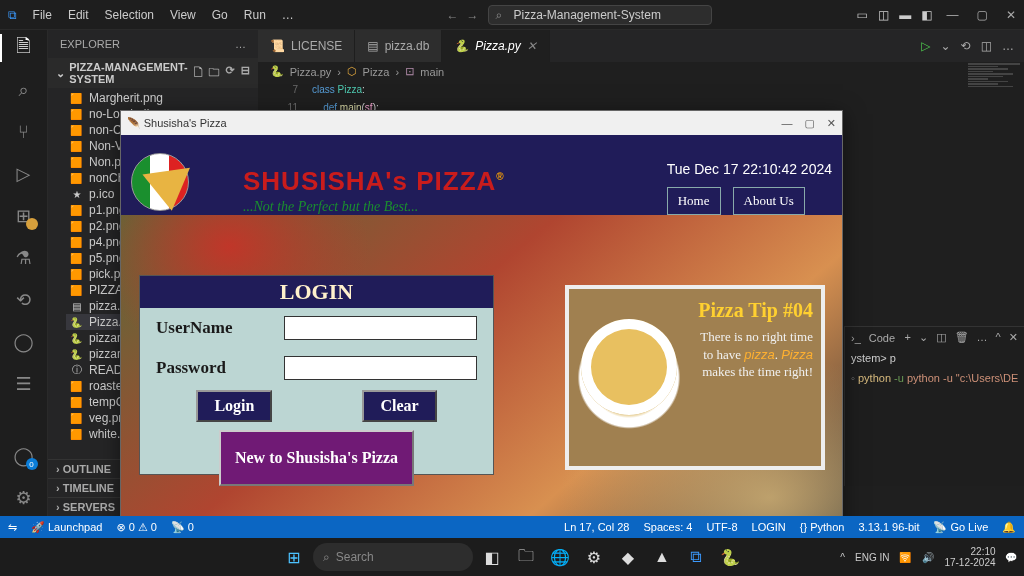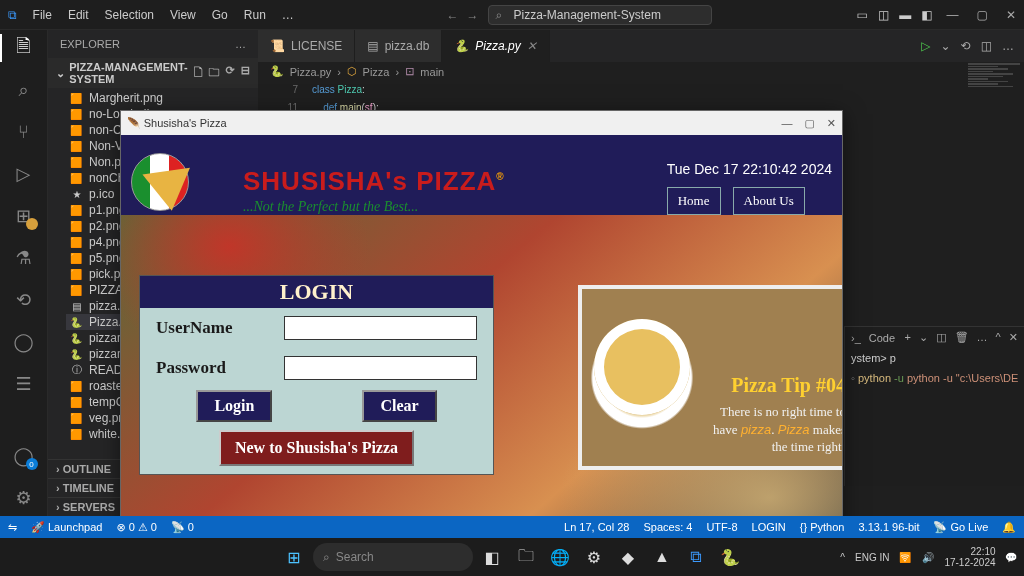--- a/index.html
+++ b/index.html
@@ -73,23 +73,23 @@
 .appwin .body::before { content:""; position:absolute; inset:0; background:radial-gradient(ellipse 200px 160px at 15% 10%, rgba(200,50,40,0.9), transparent 70%), radial-gradient(ellipse 300px 200px at 90% 90%, rgba(210,180,120,0.8), transparent 70%); }
 
 .loginbox { position:absolute; left:18px; top:60px; width:355px; height:200px; background:#bcd6d3; border:1px solid #555; }
 .loginbox .lh { background:#201c59; color:#fff1cc; font-family:"Palatino Linotype",serif; font-weight:700; font-size:22px; text-align:center; padding:3px 0; }
 .loginbox .fld { display:flex; align-items:center; padding:8px 16px; gap:8px; }
 .loginbox .fld label { width:120px; font-family:Georgia,serif; font-weight:700; font-size:17px; color:#1a1a1a; }
 .loginbox .fld input { flex:1; height:24px; border:1px solid #333; padding:0 4px; }
 .loginbox .btns { display:flex; justify-content:center; gap:90px; padding:2px 0 4px; }
 .loginbox .btns button { background:#201c59; color:#fff; border:2px outset #999; font-family:Georgia,serif; font-weight:700; font-size:16px; padding:5px 16px; cursor:pointer; }
 .loginbox .new { text-align:center; padding:4px 0; }
-.loginbox .new button { background:#7f1d1d; color:#fff; border:2px outset #ccc; font-family:Georgia,serif; font-weight:700; font-size:16px; padding:7px 14px; cursor:pointer; }
-
-.tipcard { position:absolute; left:457px; top:70px; width:280px; height:185px; background:#a08050; border:4px solid #eee; display:flex;align-items:flex-end; }
+.loginbox .new button { background:#701a75; color:#fff; border:2px outset #ccc; font-family:Georgia,serif; font-weight:700; font-size:16px; padding:17px 14px; cursor:pointer; }
+
+.tipcard { position:absolute; left:444px; top:70px; width:260px; height:185px; background:#a08050; border:4px solid #eee; display:flex; }
 .tipcard .pz { width:120px; height:100%; background:radial-gradient(circle at center,#e8d098 35%, #fff 38% 46%, transparent 48%); position:relative; }
 .tipcard .pz::after { content:""; position:absolute; left:12px; top:30px; width:96px; height:96px; border-radius:50%; background:radial-gradient(circle,#e8c060 60%,#caa040 62%); box-shadow:inset 0 0 0 10px #fff; }
 .tipcard .tx { flex:1; padding:10px 8px; text-align:right; }
 .tipcard .tx h3 { font-family:"Brush Script MT",cursive; font-size:20px; color:#ffd030; }
 .tipcard .tx p { font-family:Georgia,serif; font-size:13px; color:#f0f0f0; line-height:1.35; margin-top:6px; }
 .tipcard .tx p em { color:#ffb030; font-style:italic; }
 
 
 .rterm { position:absolute; right:0; top:296px; width:180px; height:160px; background:#1e1e1e; border-top:1px solid #333; border-left:1px solid #333; font-family:Consolas,monospace; font-size:11px; padding:4px 6px; }
 .rterm .th { display:flex; gap:8px; align-items:center; margin-bottom:8px; color:#aaa; font-family:"Segoe UI",sans-serif; }

